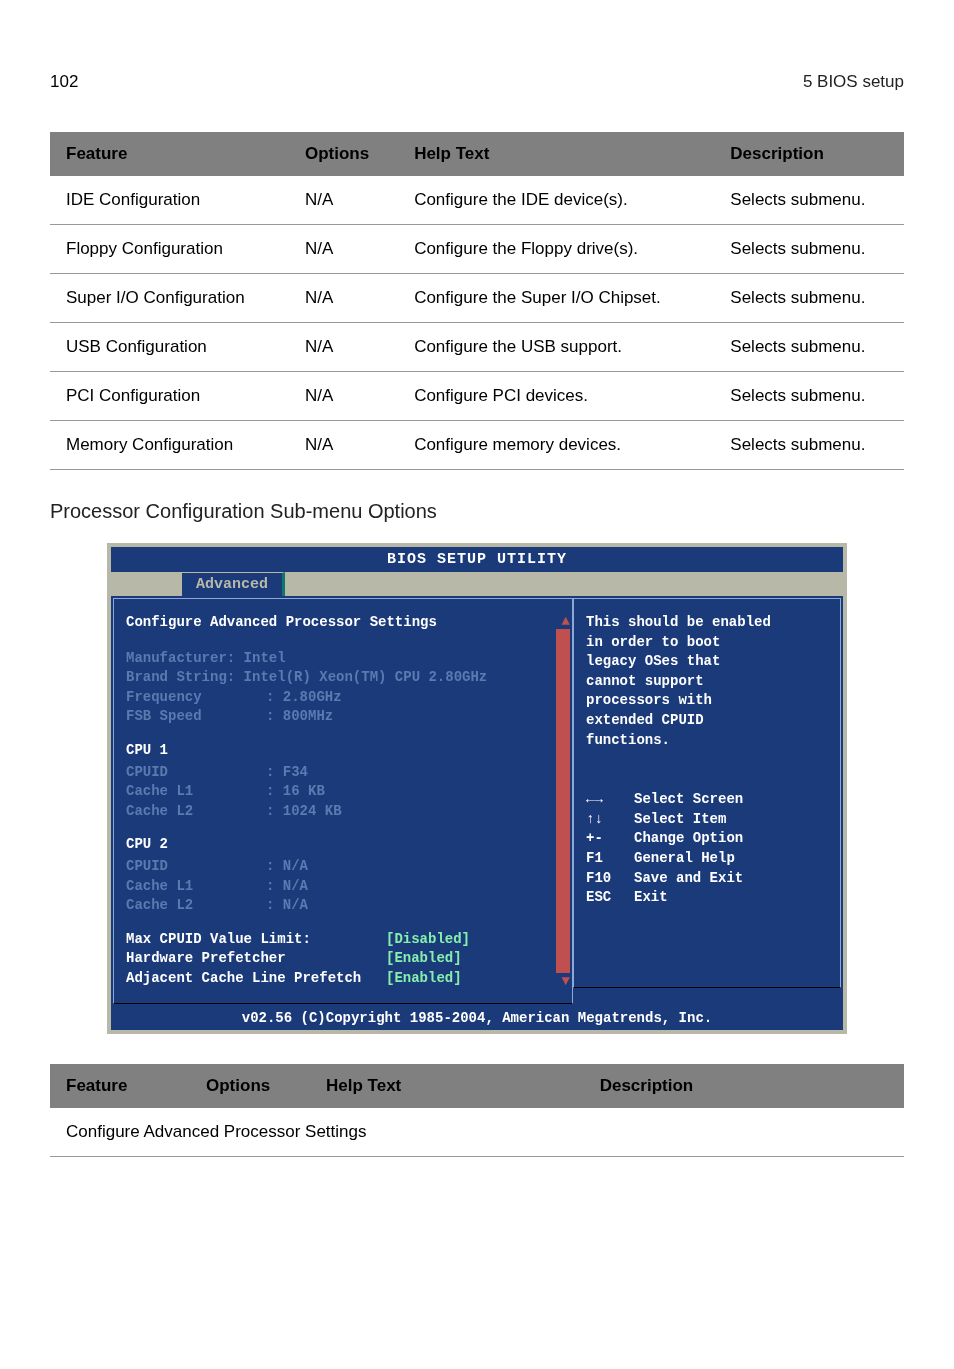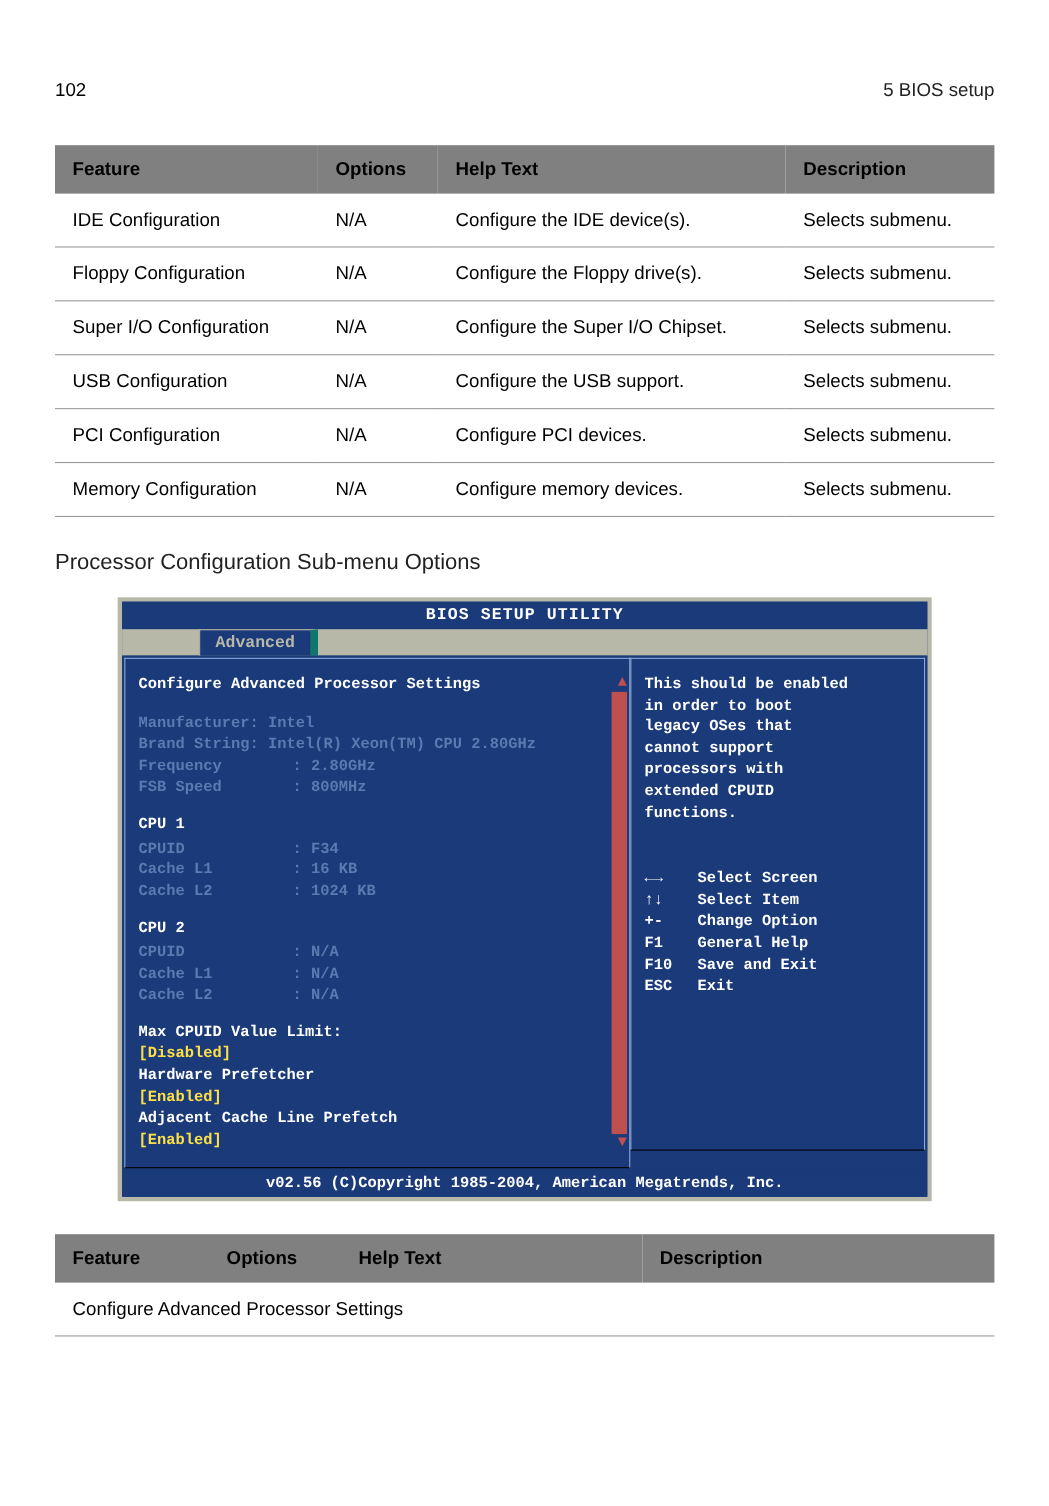--- a/index.html
+++ b/index.html
@@ -85,21 +85,21 @@
       display: flex;
       padding-left: 70px;
     }
     .bios-tab span {
       background: #1a3a7a;
       color: #b8b8a8;
       padding: 3px 14px;
       font-size: 15px;
       border-top: 1px solid #b8b8a8;
       border-left: 1px solid #b8b8a8;
-      border-right: 7px solid #0f766e;
+      border-right: 3px solid #0f766e;
     }
     .bios-body {
       display: flex;
       background: #1a3a7a;
       padding: 0;
     }
     .bios-left {
       width: 460px;
       padding: 14px 12px;
       border-top: 1px solid #8ba8d8;
@@ -129,28 +129,27 @@
       line-height: 1.4;
       margin-bottom: 2px;
     }
     .bios-label {
       width: 140px;
     }
     .bios-option-row {
       display: flex;
       font-size: 14px;
       line-height: 1.4;
-      flex-direction: column;
     }
     .bios-option-label {
       color: #fff;
       width: 260px;
     }
     .bios-option-val {
-      color: #fde047;
+      color: #86efac;
     }
     .bios-help-text {
       color: #fff;
       font-size: 14px;
       line-height: 1.4;
     }
     .bios-keys {
       margin-top: 40px;
     }
     .bios-key-row {

